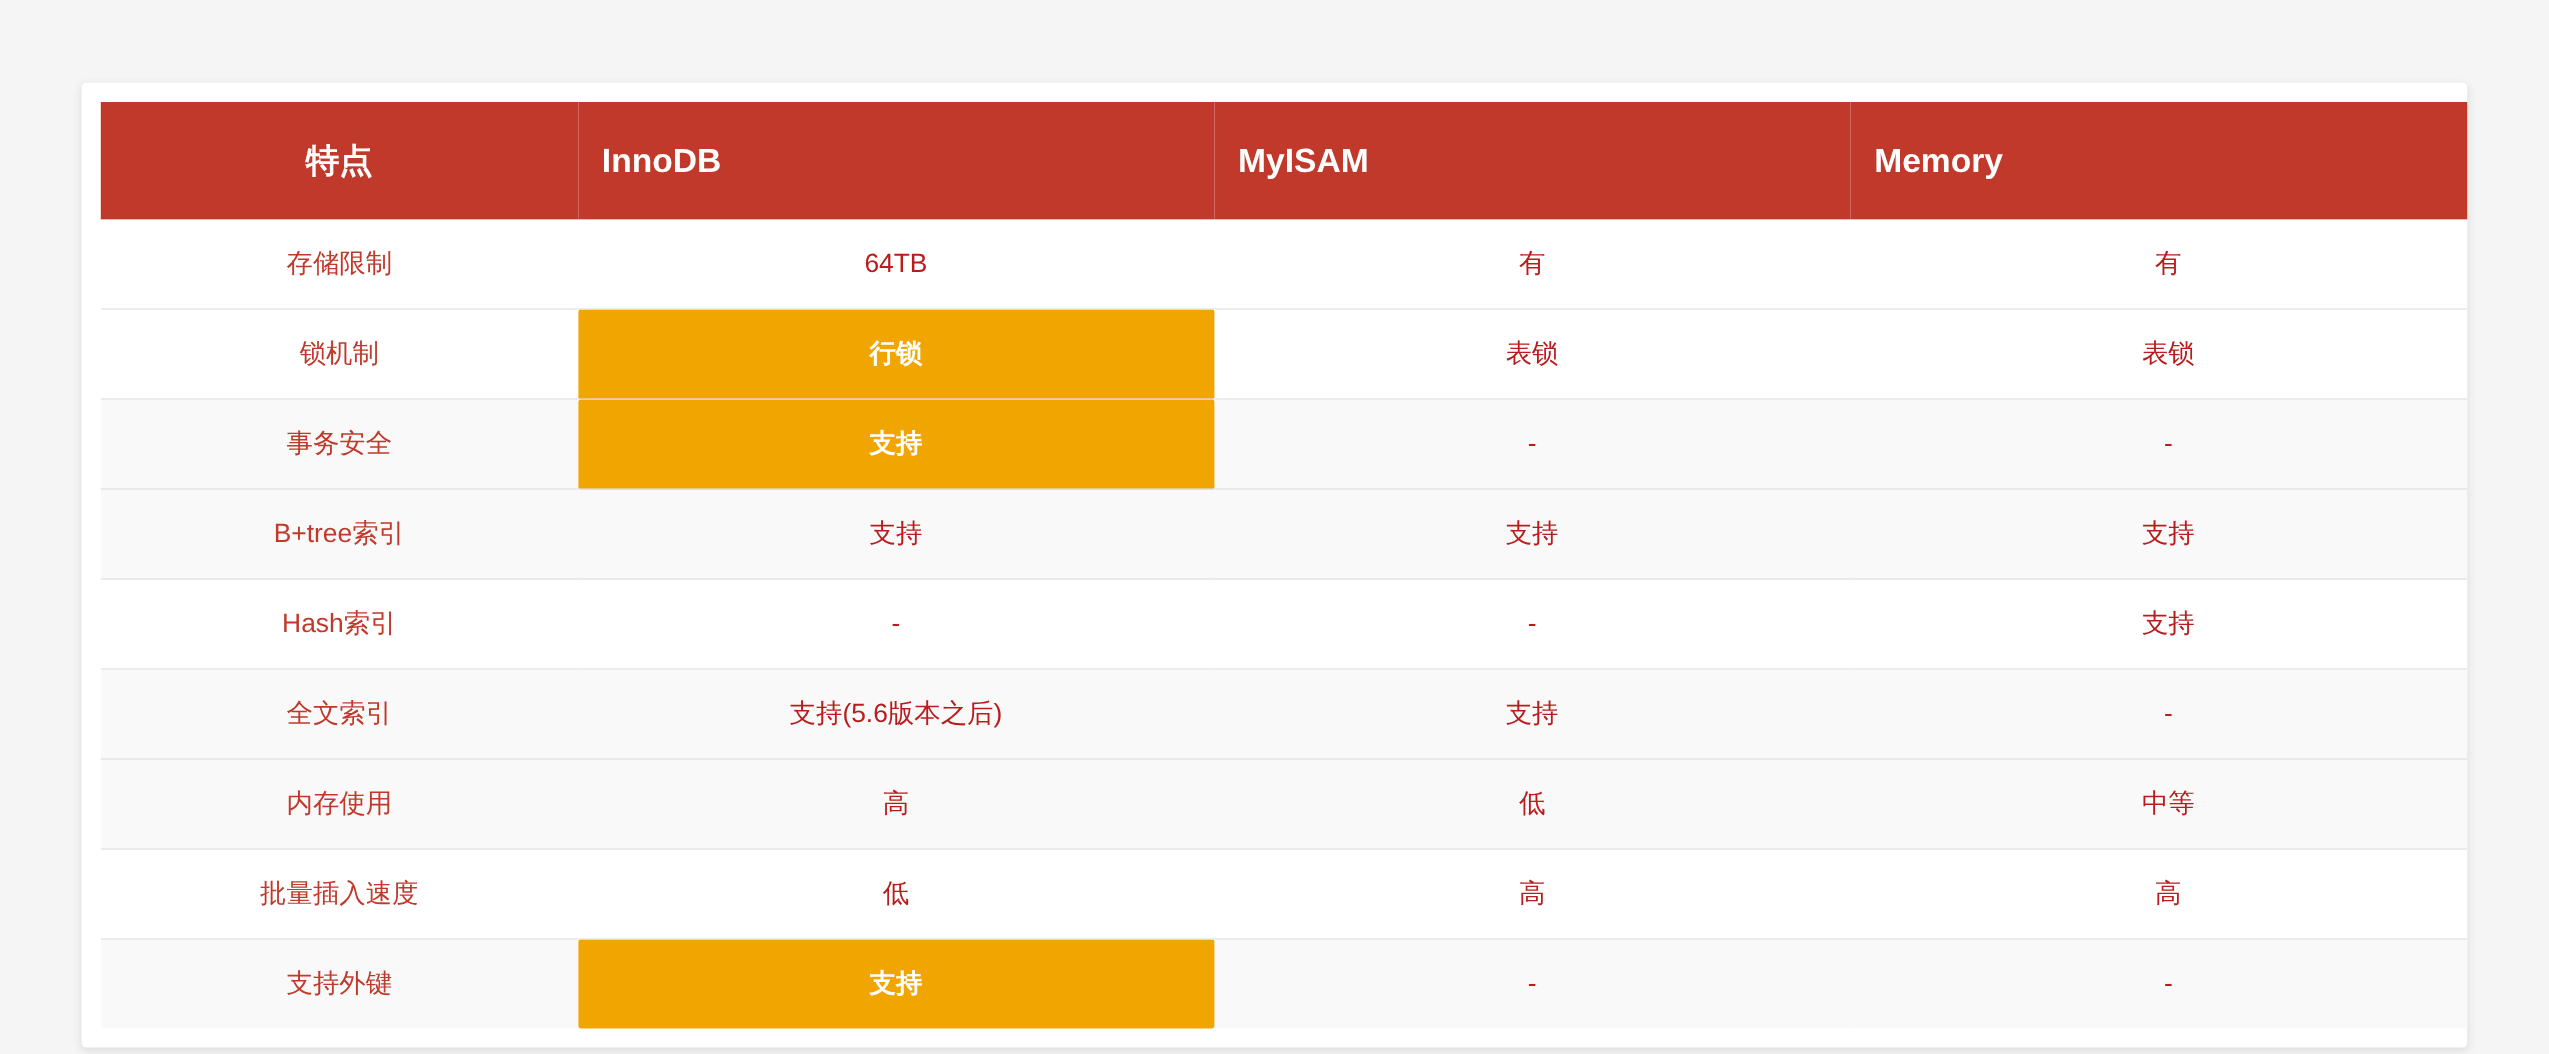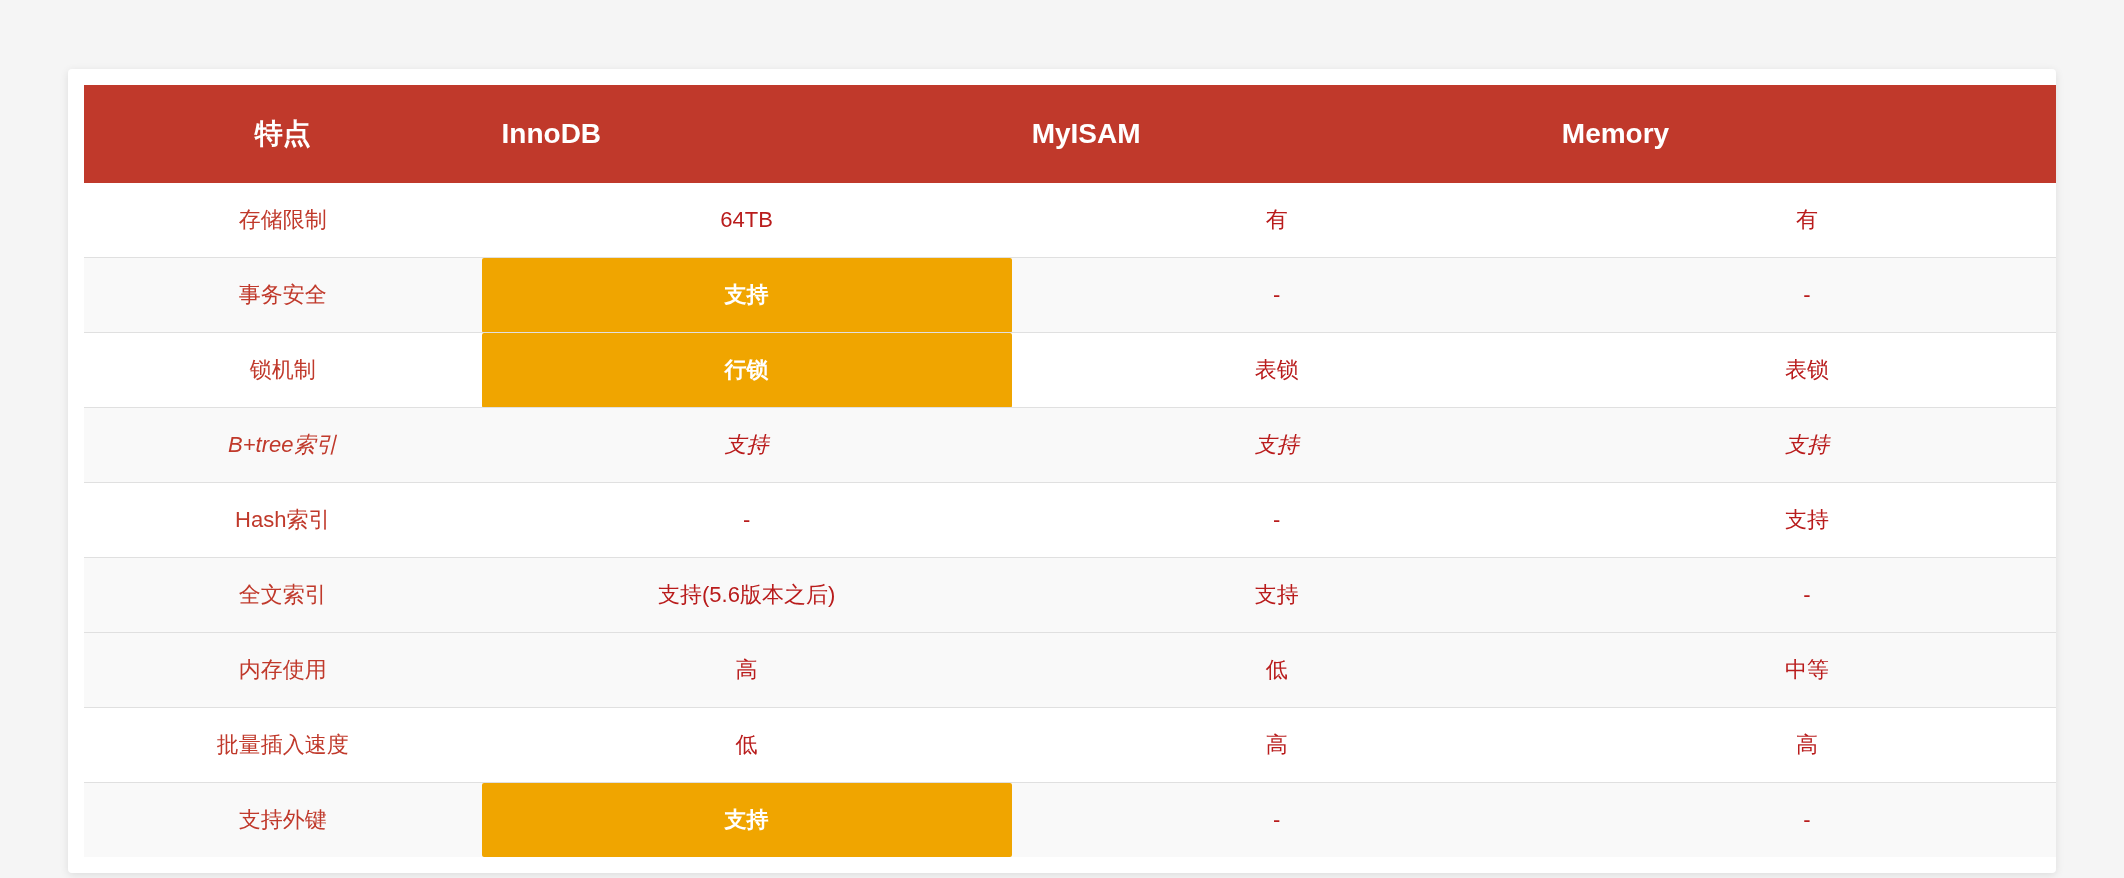--- a/index.html
+++ b/index.html
@@ -108,33 +108,33 @@
         <th>Memory</th>
       </tr>
     </thead>
     <tbody id="table-body">
     <tr style="background-color: rgb(255, 255, 255);">
           <td>存储限制</td>
           <td>64TB</td>
           <td>有</td>
           <td>有</td>
         </tr>
+        <tr style="background-color: rgb(255, 255, 255);">
+          <td>锁机制</td>
+          <td class="highlighted" style="background-color: rgb(240, 165, 0); color: rgb(255, 255, 255);">行锁</td>
+          <td>表锁</td>
+          <td>表锁</td>
+        </tr>
         <tr style="background-color: rgb(249, 249, 249);">
           <td>事务安全</td>
           <td class="highlighted" style="background-color: rgb(240, 165, 0); color: rgb(255, 255, 255);">支持</td>
           <td>-</td>
           <td>-</td>
         </tr>
-        <tr style="background-color: rgb(255, 255, 255);">
-          <td>锁机制</td>
-          <td class="highlighted" style="background-color: rgb(240, 165, 0); color: rgb(255, 255, 255);">行锁</td>
-          <td>表锁</td>
-          <td>表锁</td>
-        </tr>
-        <tr style="background-color: rgb(249, 249, 249); font-style: italic;">
+        <tr style="background-color: rgb(249, 249, 249);">
           <td>B+tree索引</td>
           <td>支持</td>
           <td>支持</td>
           <td>支持</td>
         </tr>
         <tr style="background-color: rgb(255, 255, 255);">
           <td>Hash索引</td>
           <td>-</td>
           <td>-</td>
           <td>支持</td>

